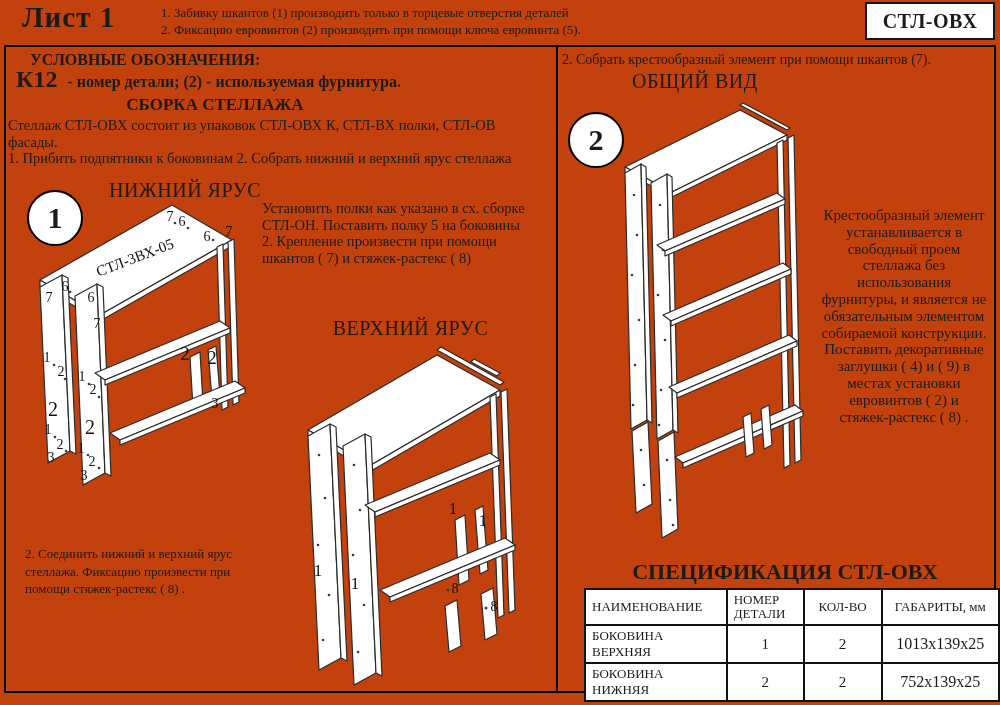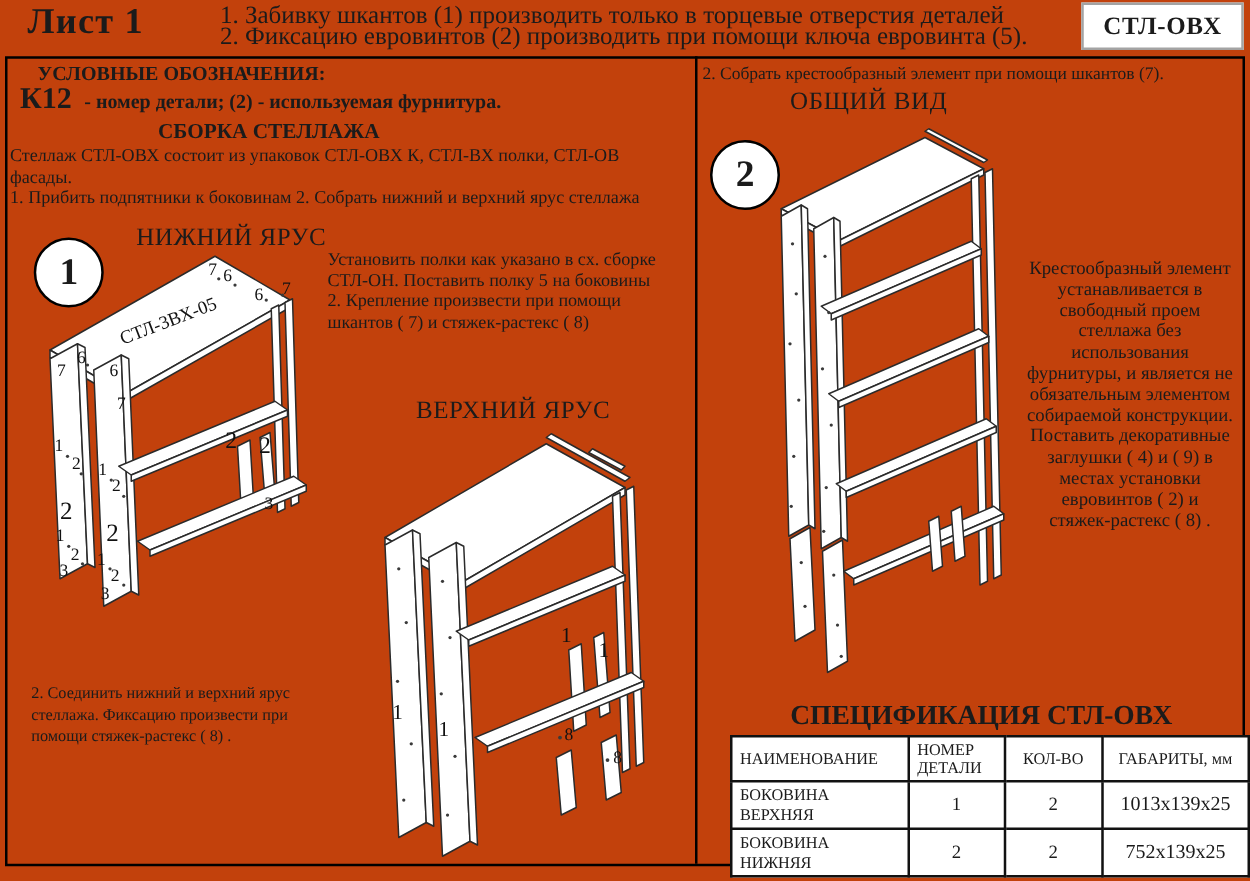--- a/index.html
+++ b/index.html
@@ -3,22 +3,22 @@
 <meta charset="utf-8">
 <style>
   html,body{margin:0;padding:0;background:#e8e8e8;}
   .page{position:relative;width:1000px;height:705px;background:#c2410c;overflow:hidden;
         font-family:Liberation Serif, serif;color:#1b1b1b;}
   .abs{position:absolute;}
   .ml{white-space:pre-line;}
 
   
   .sheet-label{left:22px;top:1px;font-size:29px;font-weight:bold;letter-spacing:1px;}
-  .hdr-notes{left:176px;top:4px;font-size:20px;line-height:17px;}
-  .product-box{left:865px;top:2px;width:126px;height:34px;border:2px solid #a3a3a3;
+  .hdr-notes{left:161px;top:4px;font-size:13px;line-height:17px;}
+  .product-box{left:865px;top:2px;width:126px;height:34px;border:2px solid #0f172a;
                display:flex;align-items:center;justify-content:center;
                font-size:20px;font-weight:bold;letter-spacing:.5px;background:#fff;}
 
   
   .main-box{left:4px;top:45px;width:988px;height:644px;border:2px solid #000;background:transparent;}
   .vdivider{left:556px;top:45px;width:2px;height:646px;background:#000;}
 
   
   .legend-title{left:30px;top:51px;font-size:16px;font-weight:bold;}
   .k12-row{left:16px;top:66px;display:flex;align-items:baseline;gap:10px;}

